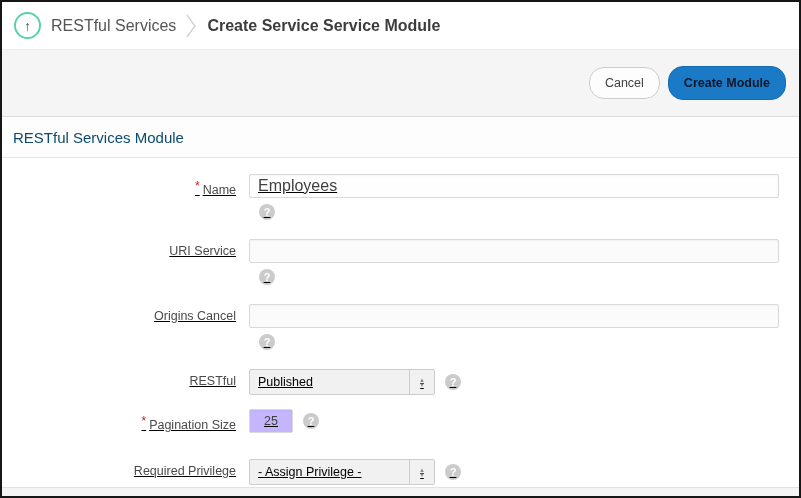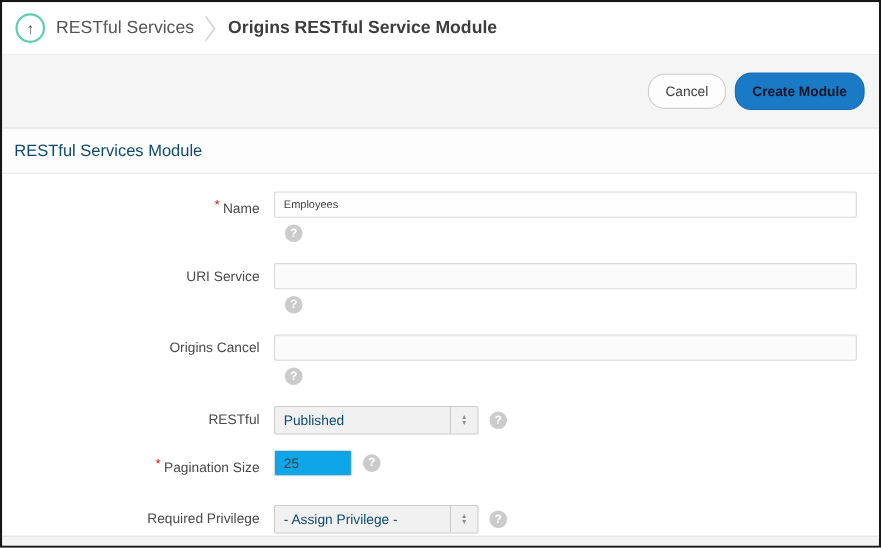--- a/index.html
+++ b/index.html
@@ -65,21 +65,21 @@
   .section-header {
     flex:0 0 41px;
     background:#fdfdfd;
     border-bottom:1px solid #e5e5e5;
     display:flex; align-items:center;
     padding:0 11px;
     font-size:15px; color:#0c4a6e;
   }
 
   
-  .form-area { flex:1; background:#fff; padding-top:16px; }
+  .form-area { flex:1; background:#fff; padding-top:16px;text-decoration:underline; }
   .form-row { display:flex; align-items:flex-start; }
   .label-col {
     width:247px; flex:0 0 247px;
     text-align:right;
     padding-right:13px; padding-top:5px;
     font-size:12.5px; color:#4a4a4a;
     white-space:nowrap;
   }
   .req {
     color:#df1515; font-size:12px;
@@ -88,45 +88,45 @@
   .field-col { display:flex; flex-direction:column; }
   .field-line { display:flex; align-items:center; }
 
   .text-input {
     width:530px; height:24px;
     border:1px solid #d9d9d9;
     border-radius:2px;
     background:#fbfbfb;
     box-shadow:inset 0 1px 2px rgba(0,0,0,0.04);
     font-family:"Liberation Sans", sans-serif;
-    font-size:10px; color:#3f3f3f;
+    font-size:16px; color:#3f3f3f;
     padding:0 8px;
   }
   .text-input.filled { background:#fefefe; }
   .small-input {
-    width:71px; height:24px;
+    width:44px; height:24px;
     border:1px solid #d9d9d9; border-radius:2px;
-    background:#0ea5e9;
+    background:#c4b5fd;
     box-shadow:inset 0 1px 2px rgba(0,0,0,0.04);
     font-family:"Liberation Sans", sans-serif;
     font-size:12.5px; color:#3f3f3f;
-    padding:0 8px; text-align:left;
+    padding:0 8px; text-align:center;
   }
 
   .select-box {
     width:186px; height:26px;
     border:1px solid #cccccc; border-radius:2px;
     background:#f1f1f1;
     display:flex; align-items:stretch;
     cursor:pointer;
   }
   .select-text {
     flex:1; display:flex; align-items:center;
     padding-left:8px;
-    font-size:12.5px; color:#0c4a6e;
+    font-size:12.5px; color:#000000;
     white-space:nowrap; overflow:hidden;
   }
   .select-arrows {
     width:25px; flex:0 0 25px;
     border-left:1px solid #cccccc;
     display:flex; flex-direction:column;
     align-items:center; justify-content:center;
     color:#8a8a8a; font-size:7px; line-height:5px;
   }
 
@@ -161,21 +161,21 @@
   <div class="breadcrumb-bar">
     <div class="up-circle">
       <span>↑</span>
     </div>
     <span class="crumb">RESTful Services</span>
     <span class="crumb-sep">
       <svg width="11" height="26" viewBox="0 0 11 26">
           <polyline points="1,2 9,13 1,24" fill="none" stroke="#cfcfcf" stroke-width="1.3"></polyline>
         </svg>
     </span>
-    <span class="crumb current">Origins RESTful Service Module</span>
+    <span class="crumb current">Create Service Service Module</span>
   </div>
 
   <div class="toolbar">
     <button class="btn">Cancel</button>
     <button class="btn btn-hot">Create Module</button>
   </div>
 
   <div class="section-header">
     <span>RESTful Services Module</span>
   </div>

